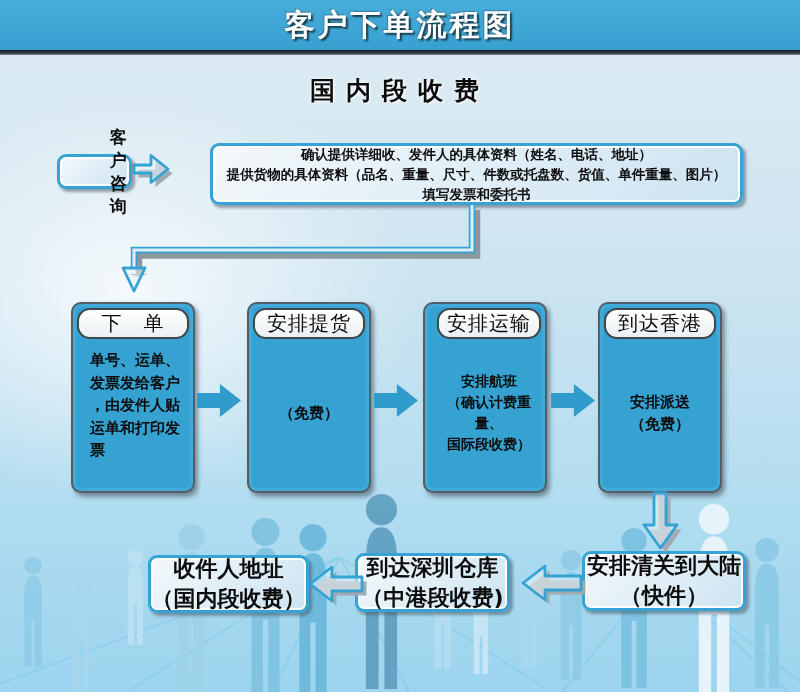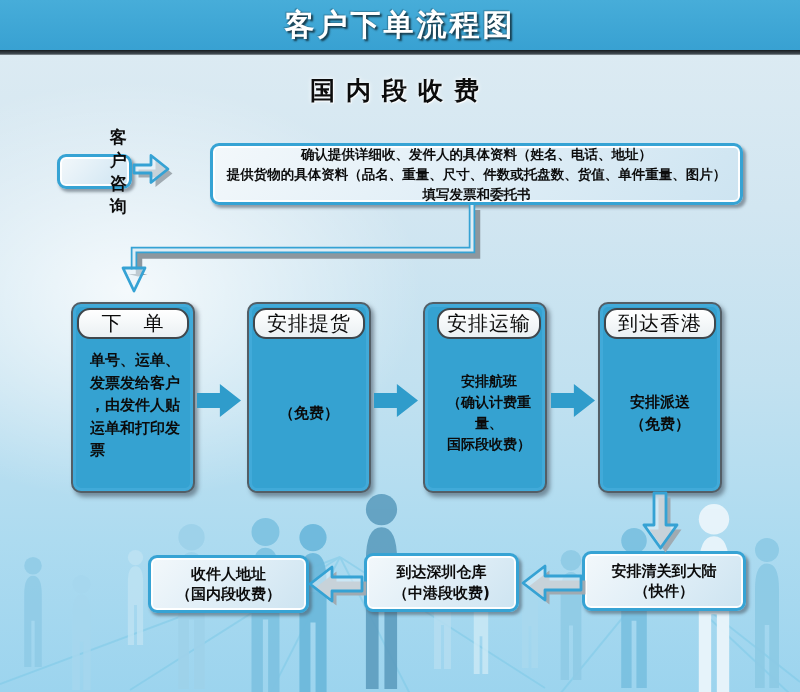--- a/index.html
+++ b/index.html
@@ -32,23 +32,23 @@
     position:absolute;box-sizing:border-box;
     border:3px solid #36a3d4;border-radius:9px;
     background:linear-gradient(135deg,#f3f8fb 0%,#e2eff7 45%,#cde4f1 100%);
     box-shadow:2.5px 3px 3px rgba(75,88,100,.55), inset 0 0 0 2px rgba(255,255,255,.95);
     display:flex;align-items:center;justify-content:center;
     font-weight:bold;color:#0c0c0c;text-align:center;z-index:2;
   }
   .consult{left:57px;top:154px;width:75px;height:35px;font-size:17px;letter-spacing:.5px;padding-left:48px;}
   .infobox{left:210px;top:143px;width:533px;height:62px;flex-direction:column;
     font-size:13.5px;line-height:1.5;}
-  .bbox{font-size:15px;line-height:1.35;}
+  .bbox{font-size:22px;line-height:1.35;}
   .bbox1{left:148px;top:555px;width:161px;height:58px;}
-  .bbox2{left:364px;top:553px;width:155px;height:59px;}
+  .bbox2{left:355px;top:553px;width:155px;height:59px;}
   .bbox3{left:582px;top:551px;width:164px;height:60px;}
   .pre{white-space:pre-line;}
   
   .flowbox{
     position:absolute;top:302px;width:124px;height:191px;box-sizing:border-box;
     background:#35a2d1;border:2px solid #535e66;border-radius:10px;
     box-shadow:3px 3.5px 4px rgba(62,74,88,.55), inset 0 0 0 3px #41aad9;
     padding:4px;z-index:2;display:flex;flex-direction:column;
   }
   .flowbox-header{

